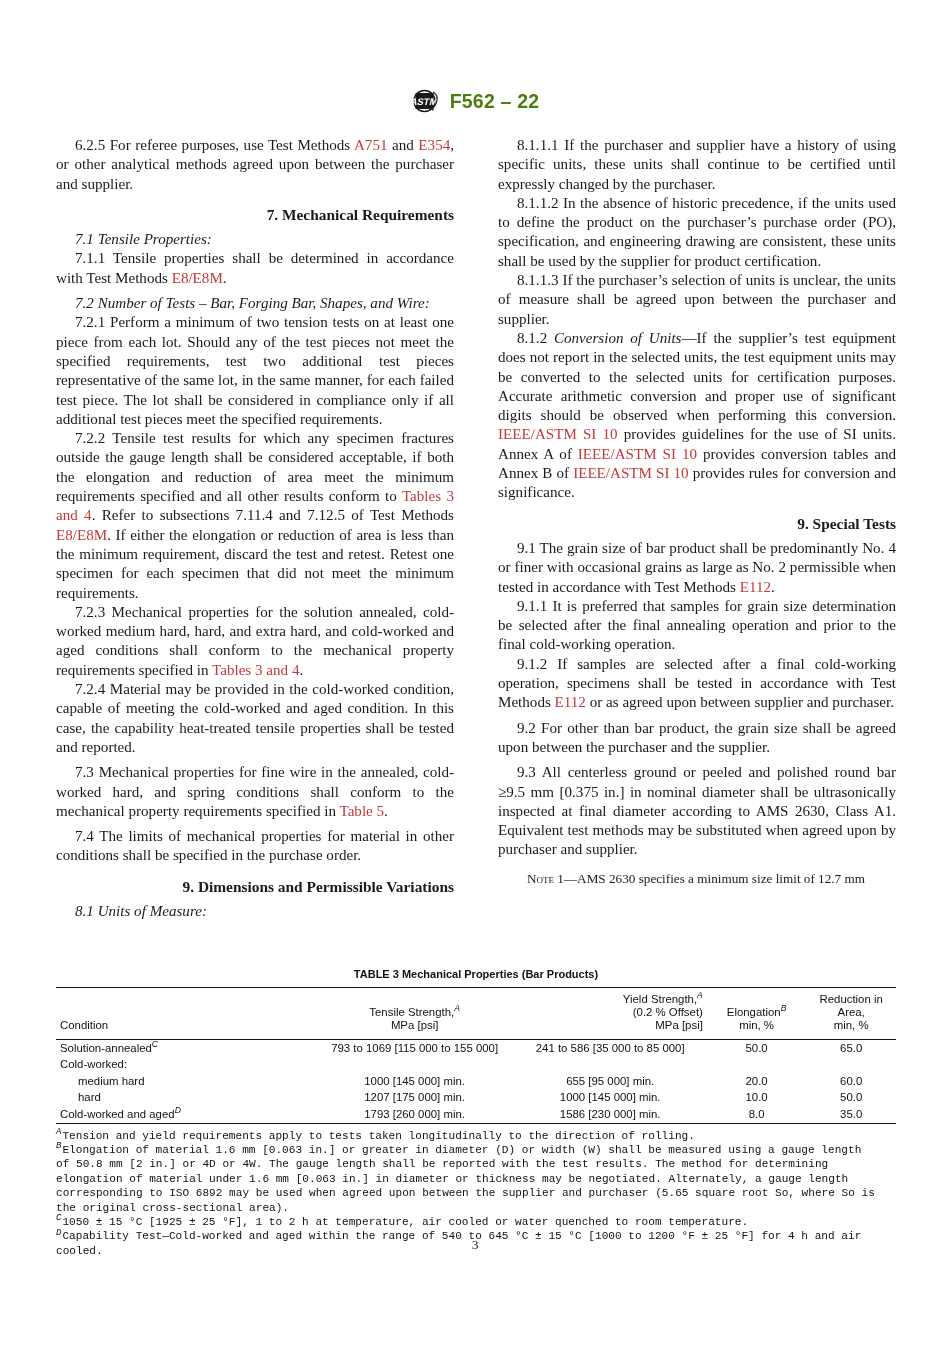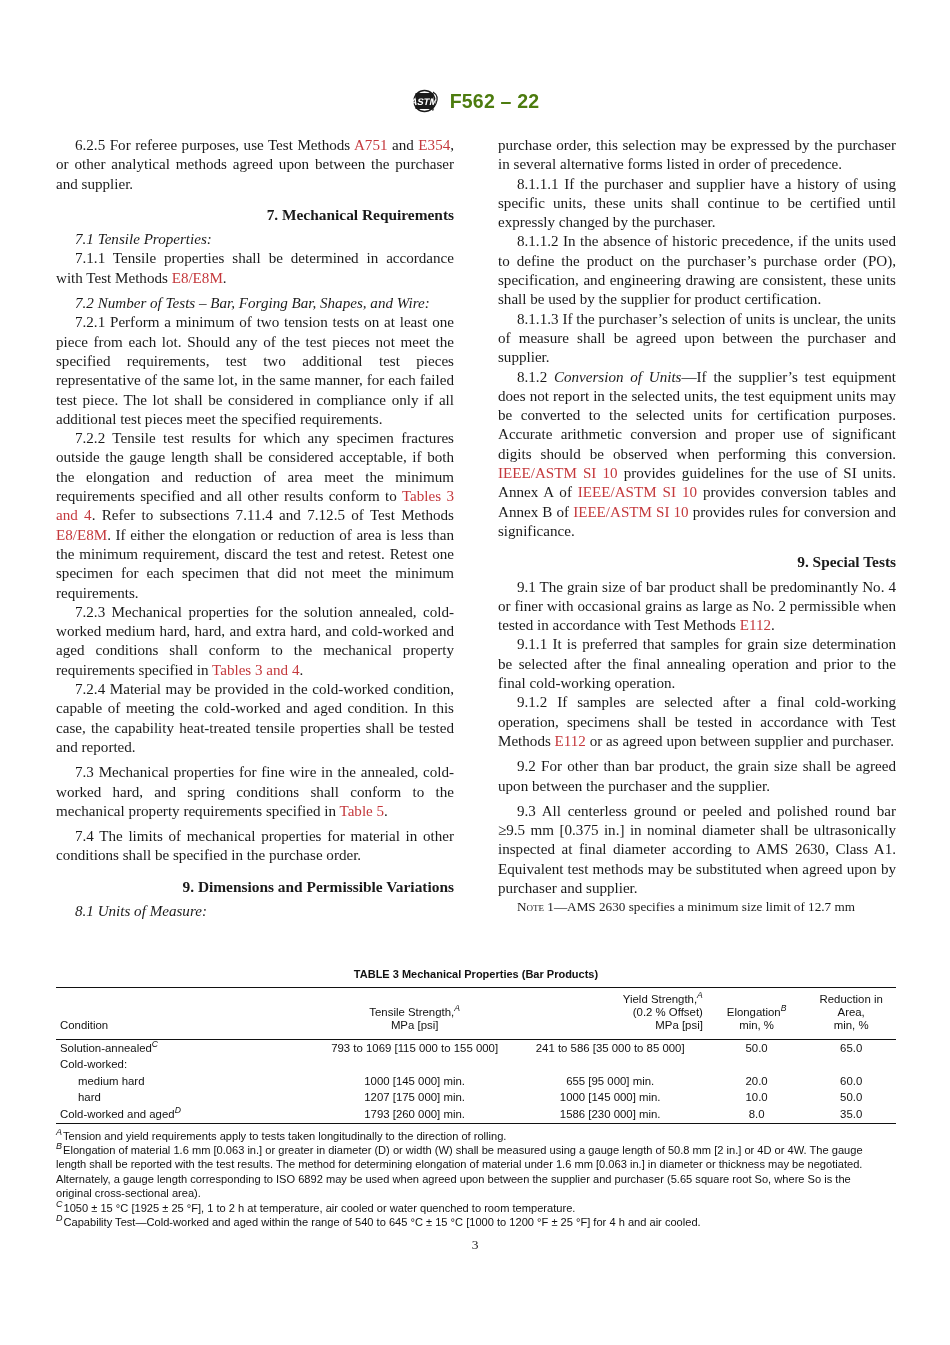--- a/index.html
+++ b/index.html
@@ -80,21 +80,21 @@
   .gap-md { height: 11px; }
   i, .it { font-style: italic; }
   .lnk {
     color: #c4383c;
   }
   .note {
     font-size: 13.2px;
     line-height: 17px;
     text-indent: 19px;
     text-align: justify;
-    margin: 0;
+    margin: 10px;
   }
   .sc {
     font-variant: small-caps;
   }
 
   
   .table-block {
     position: absolute;
     left: 56px;
     top: 968px;
@@ -145,21 +145,21 @@
     font-family: "Liberation Sans", sans-serif;
     font-size: 11.1px;
     line-height: 14.4px;
     color: #111;
   }
   .footnotes p {
     margin: 0 16px 0 0;
     font-size: 11.1px;
     line-height: 14.4px;
     text-align: left;
-    font-family: Liberation Sans, sans-serif;
+    font-family: Liberation Mono, monospace;
   }
   .fnmark {
     font-style: italic;
     font-size: 9px;
     vertical-align: super;
     line-height: 0;
     padding-right: 1px;
   }
 
   
@@ -225,21 +225,20 @@
       <p class="sec-head">9.  Dimensions and Permissible Variations</p>
       <div class="gap-sm"></div>
 
       <p class="ind it">8.1  Units of Measure:</p>
 
 
     </div>
 
     <div class="col">
 
-      <p class="noind">purchase order, this selection may be expressed by the purchaser in several alternative forms listed in order of precedence.</p>
       <p class="ind">8.1.1.1  If the purchaser and supplier have a history of using specific units, these units shall continue to be certified until expressly changed by the purchaser.</p>
       <p class="ind">8.1.1.2  In the absence of historic precedence, if the units used to define the product on the purchaser’s purchase order (PO), specification, and engineering drawing are consistent, these units shall be used by the supplier for product certification.</p>
       <p class="ind">8.1.1.3  If the purchaser’s selection of units is unclear, the units of measure shall be agreed upon between the purchaser and supplier.</p>
 
       <p class="ind"><span>8.1.2  </span><span class="it">Conversion of Units</span><span>—If the supplier’s test equipment does not report in the selected units, the test equipment units may be converted to the selected units for certification purposes. Accurate arithmetic conversion and proper use of significant digits should be observed when performing this conversion. </span><span class="lnk">IEEE/ASTM SI 10</span><span> provides guidelines for the use of SI units. Annex A of </span><span class="lnk">IEEE/ASTM SI 10</span><span> provides conversion tables and Annex B of </span><span class="lnk">IEEE/ASTM SI 10</span><span> provides rules for conversion and significance.</span></p>
 
       <div class="gap-md"></div>
       <p class="sec-head">9.  Special Tests</p>
       <div class="gap-sm"></div>
 

